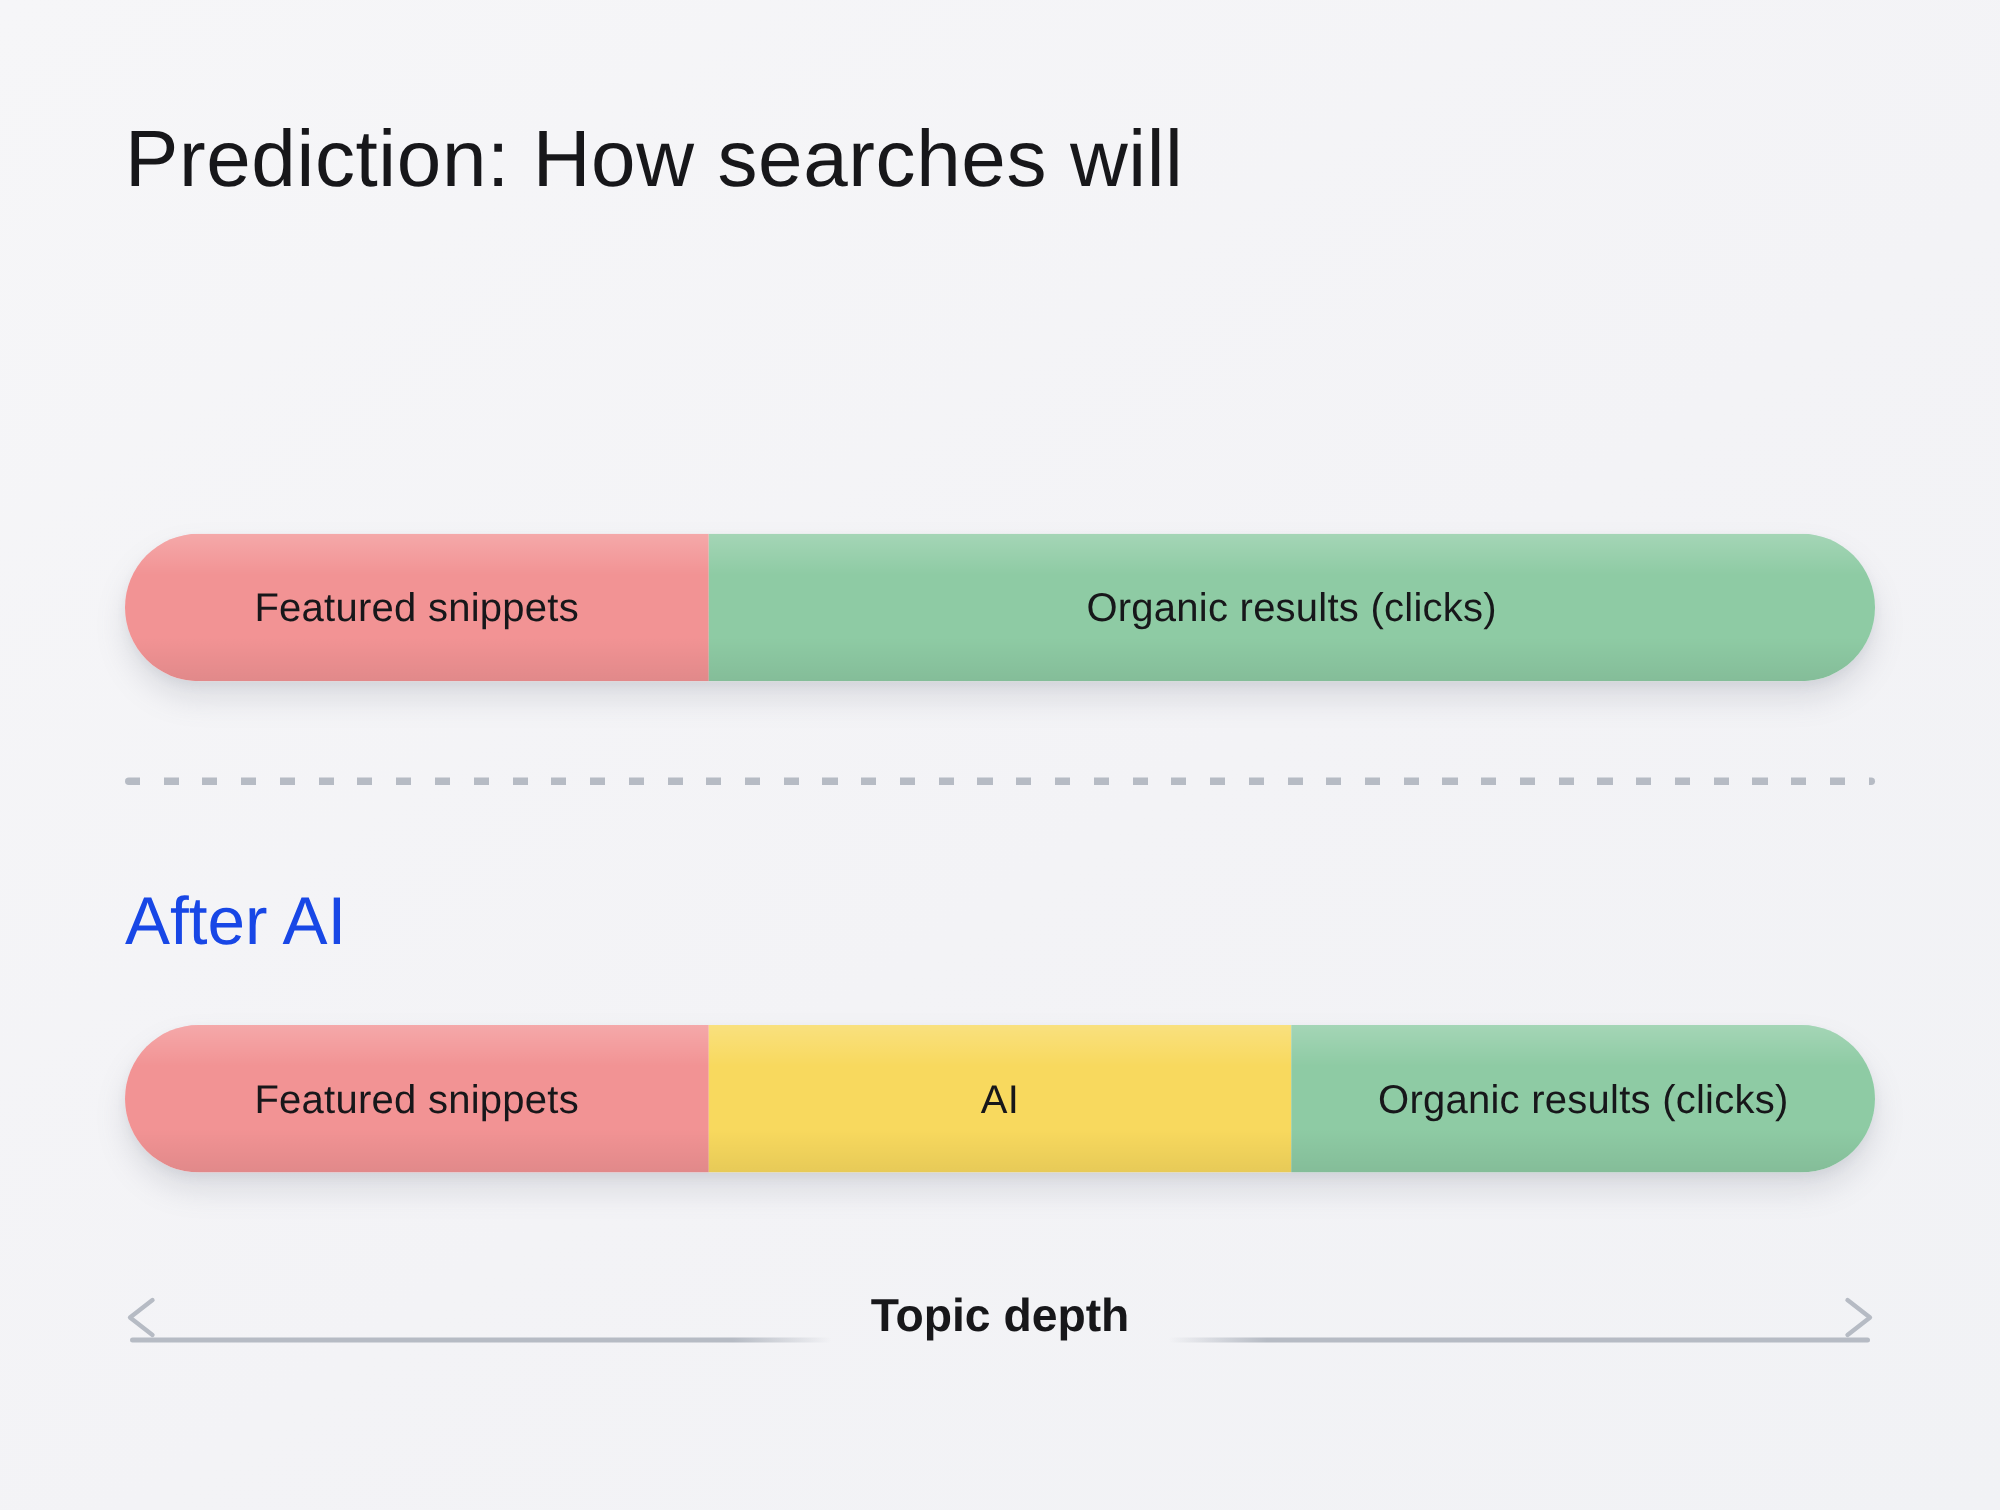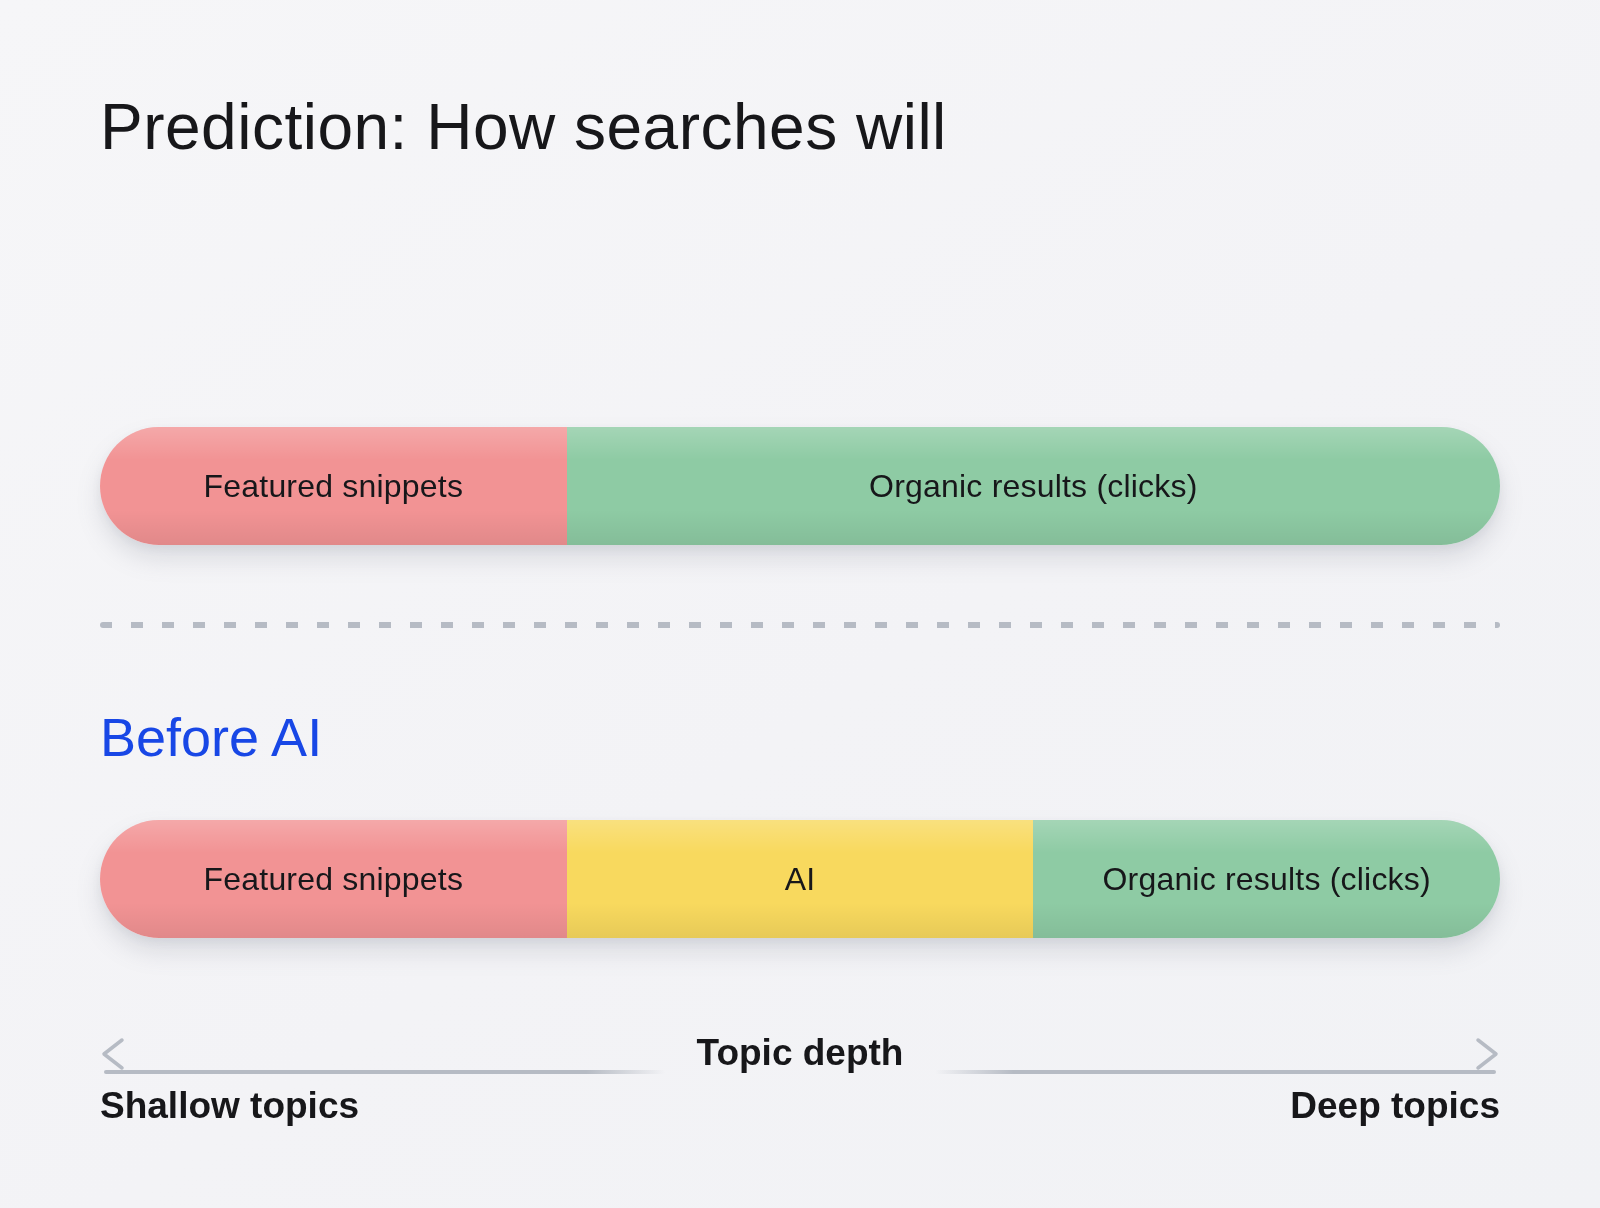--- a/index.html
+++ b/index.html
@@ -82,21 +82,21 @@
     <div class="seg" style="width:33.333%;background:var(--red)">
       <span class="seg-label">Featured snippets</span>
     </div>
     <div class="seg" style="width:66.667%;background:var(--green)">
       <span class="seg-label">Organic results (clicks)</span>
     </div>
   </div>
 
   <div class="divider"></div>
 
-  <h2 class="section-heading heading-after">Before AI</h2>
+  <h2 class="section-heading heading-after">After AI</h2>
 
   <div class="bar bar-after">
     <div class="seg" style="width:33.333%;background:var(--red)">
       <span class="seg-label">Featured snippets</span>
     </div>
     <div class="seg" style="width:33.334%;background:var(--yellow)">
       <span class="seg-label">AI</span>
     </div>
     <div class="seg" style="width:33.333%;background:var(--green)">
       <span class="seg-label">Organic results (clicks)</span>
@@ -108,18 +108,14 @@
       <path d="M22 6 L4 20 L22 34" fill="none" stroke="#b6bbc4" stroke-width="3.5" stroke-linecap="round" stroke-linejoin="round"></path>
     </svg>
     <div class="axis-line l"></div>
     <div class="axis-title">Topic depth</div>
     <div class="axis-line r"></div>
     <svg class="chev right" viewBox="0 0 40 40">
       <path d="M18 6 L36 20 L18 34" fill="none" stroke="#b6bbc4" stroke-width="3.5" stroke-linecap="round" stroke-linejoin="round"></path>
     </svg>
   </div>
 
-  <div class="axis-ends">
-    <span class="end-label">Shallow topics</span>
-    <span class="end-label">Deep topics</span>
-  </div>
 
 </div>
 
 </body></html>

